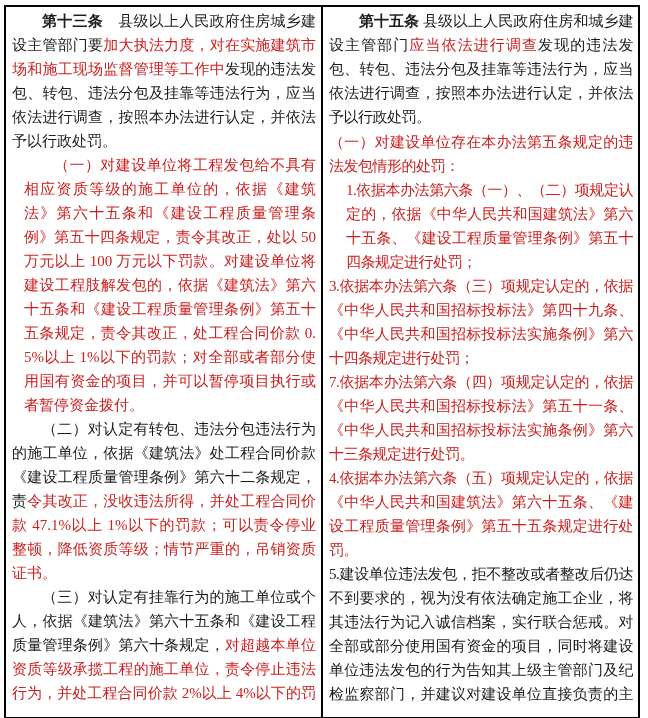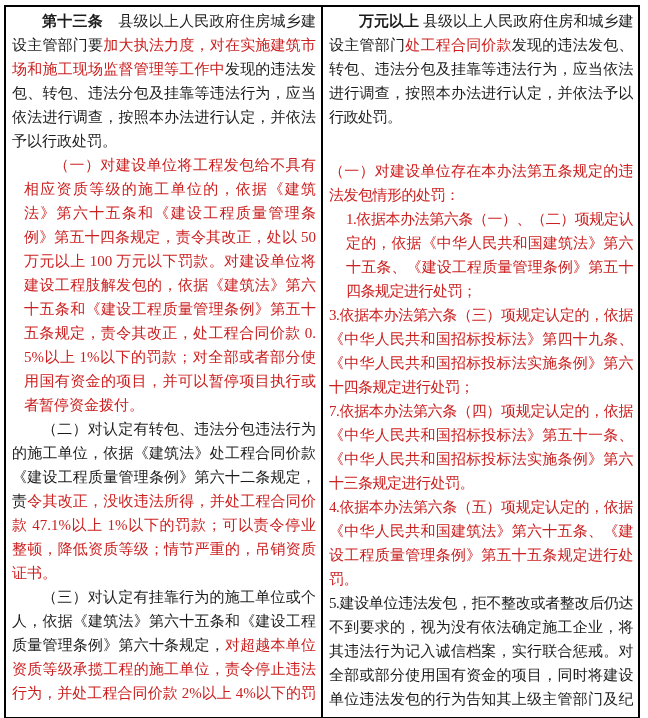--- a/index.html
+++ b/index.html
@@ -60,22 +60,22 @@
       <td style="border-color: rgb(0, 0, 0);">
         <div class="cell-inner">
               <p class="para" style="text-indent: 2em;"><span class="seg-bold-black">第十三条</span><span class="seg-black">　县级以上人民政府住房城乡建设主管部门要</span><span class="seg-red">加大执法力度，对在实施建筑市场和施工现场监督管理等工作中</span><span class="seg-black">发现的违法发包、转包、违法分包及挂靠等违法行为，应当依法进行调查，按照本办法进行认定，并依法予以行政处罚。</span></p>
               <p class="para" style="text-indent: 2em; margin-left: 12px;"><span class="seg-red">（一）对建设单位将工程发包给不具有相应资质等级的施工单位的，依据《建筑法》第六十五条和《建设工程质量管理条例》第五十四条规定，责令其改正，处以 50 万元以上 100 万元以下罚款。对建设单位将建设工程肢解发包的，依据《建筑法》第六十五条和《建设工程质量管理条例》第五十五条规定，责令其改正，处工程合同价款 0.5%以上 1%以下的罚款；对全部或者部分使用国有资金的项目，并可以暂停项目执行或者暂停资金拨付。</span></p>
               <p class="para" style="text-indent: 2em;"><span class="seg-black">（二）对认定有转包、违法分包违法行为的施工单位，依据《建筑法》处工程合同价款《建设工程质量管理条例》第六十二条规定，责</span><span class="seg-red">令其改正，没收违法所得，并处工程合同价款 47.1%以上 1%以下的罚款；可以责令停业整顿，降低资质等级；情节严重的，吊销资质证书。</span></p>
               <p class="para" style="text-indent: 2em;"><span class="seg-black">（三）对认定有挂靠行为的施工单位或个人，依据《建筑法》第六十五条和《建设工程质量管理条例》第六十条规定，</span><span class="seg-red">对超越本单位资质等级承揽工程的施工单位，责令停止违法行为，并处工程合同价款 2%以上 4%以下的罚款；可以责令停业整顿，降低资质等级；情节严重的，吊销资质证书；有违法所得的，予以没收。对未取得资质证书承揽工程的单位和个人，予以取缔，并处工程合同价款 2%以上 4%以下的罚款；有违法所得的，予以没收。对其他借用资质承揽工程的施工单位，按照超越本单位资质等级承揽工程予以处罚。</span></p>
             </div>
       </td>
       <td style="border-color: rgb(0, 0, 0);">
         <div class="cell-inner tight">
-              <p class="para" style="text-indent: 2em;"><span class="seg-bold-black">万元以上</span><span class="seg-black"> 县级以上人民政府住房和城乡建设主管部门</span><span class="seg-red">处工程合同价款</span><span class="seg-black">发现的违法发包、转包、违法分包及挂靠等违法行为，应当依法进行调查，按照本办法进行认定，并依法予以行政处罚。</span></p>
-              <p class="para" style="text-indent: 0px; margin-top: 30px;"><span class="seg-red">（一）对建设单位存在本办法第五条规定的违法发包情形的处罚：</span></p>
+              <p class="para" style="text-indent: 2em;"><span class="seg-bold-black">第十五条</span><span class="seg-black"> 县级以上人民政府住房和城乡建设主管部门</span><span class="seg-red">应当依法进行调查</span><span class="seg-black">发现的违法发包、转包、违法分包及挂靠等违法行为，应当依法进行调查，按照本办法进行认定，并依法予以行政处罚。</span></p>
+              <p class="para" style="text-indent: 0px; margin-top: 1px;"><span class="seg-red">（一）对建设单位存在本办法第五条规定的违法发包情形的处罚：</span></p>
               <p class="para" style="text-indent: 0px; margin-left: 17px;"><span class="seg-red">1.依据本办法第六条（一）、（二）项规定认定的，依据《中华人民共和国建筑法》第六十五条、《建设工程质量管理条例》第五十四条规定进行处罚；</span></p>
               <p class="para" style="text-indent: 0px;"><span class="seg-red">3.依据本办法第六条（三）项规定认定的，依据《中华人民共和国招标投标法》第四十九条、《中华人民共和国招标投标法实施条例》第六十四条规定进行处罚；</span></p>
               <p class="para" style="text-indent: 0px;"><span class="seg-red">7.依据本办法第六条（四）项规定认定的，依据《中华人民共和国招标投标法》第五十一条、《中华人民共和国招标投标法实施条例》第六十三条规定进行处罚。</span></p>
               <p class="para" style="text-indent: 0px;"><span class="seg-red">4.依据本办法第六条（五）项规定认定的，依据《中华人民共和国建筑法》第六十五条、《建设工程质量管理条例》第五十五条规定进行处罚。</span></p>
               <p class="para" style="text-indent: 0px;"><span class="seg-black">5.建设单位违法发包，拒不整改或者整改后仍达不到要求的，视为没有依法确定施工企业，将其违法行为记入诚信档案，实行联合惩戒。对全部或部分使用国有资金的项目，同时将建设单位违法发包的行为告知其上级主管部门及纪检监察部门，并建议对建设单位直接负责的主管人员和其他直接责任人员给予相应的行政处分。</span></p>
             </div>
       </td>
     </tr>
   </tbody>
     </table>

